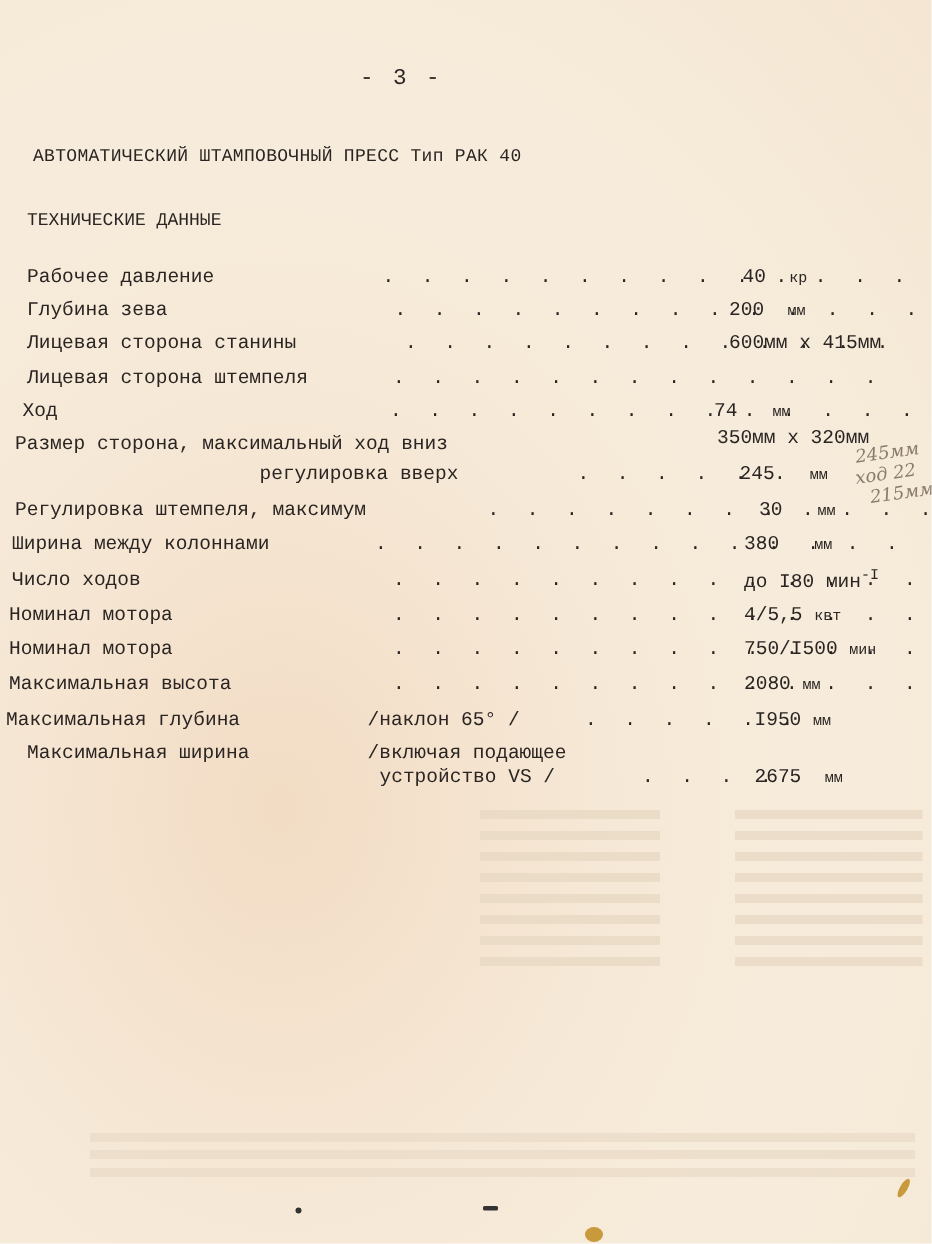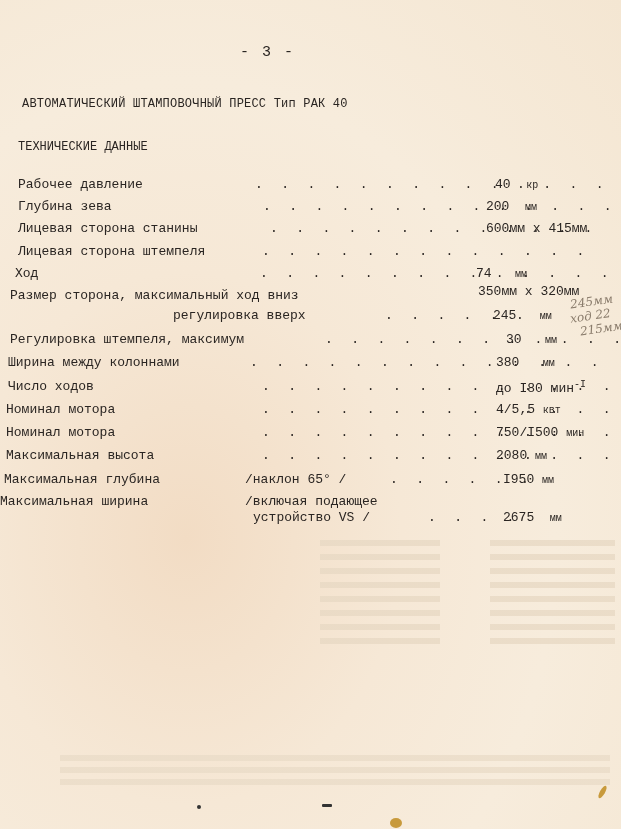--- a/index.html
+++ b/index.html
@@ -107,21 +107,21 @@
 </div>
 
 <div class="row" style="top:472px;">
   <span class="label" style="left:4px;">Максимальная глубина</span>
   <span class="label" style="left:245px;">/наклон 65° /</span>
   <span class="dots" style="left:390px;">. . . . . .</span>
   <span class="val" style="left:503px;"><span>I950</span>&nbsp;<span class="unit">мм</span></span>
 </div>
 
 <div class="row" style="top:494px;">
-  <span class="label" style="left:0;">Максимальная ширина</span>
+  <span class="label" style="left:18px;">Максимальная ширина</span>
   <span class="label" style="left:245px;">/включая подающее</span>
 </div>
 <div class="row" style="top:510px;">
   <span class="label" style="left:253px;">устройство VS /</span>
   <span class="dots" style="left:428px;">. . . .</span>
   <span class="val" style="left:503px;"><span>2675</span>&nbsp;&nbsp;<span class="unit">мм</span></span>
 </div>
 
 <div class="hand" style="left:572px; top:294px; transform:rotate(-8deg);">
   <div>245мм</div>

